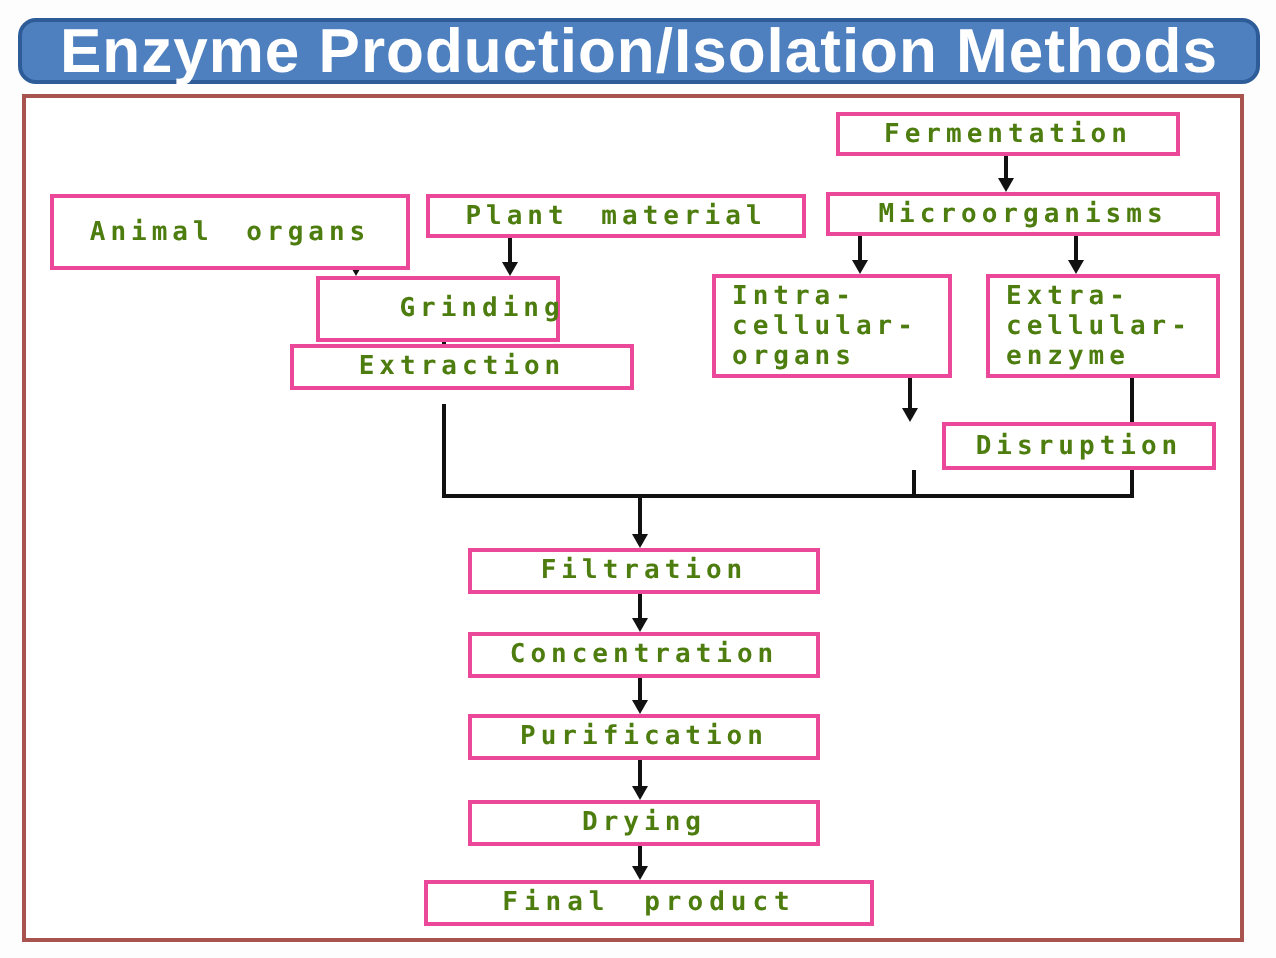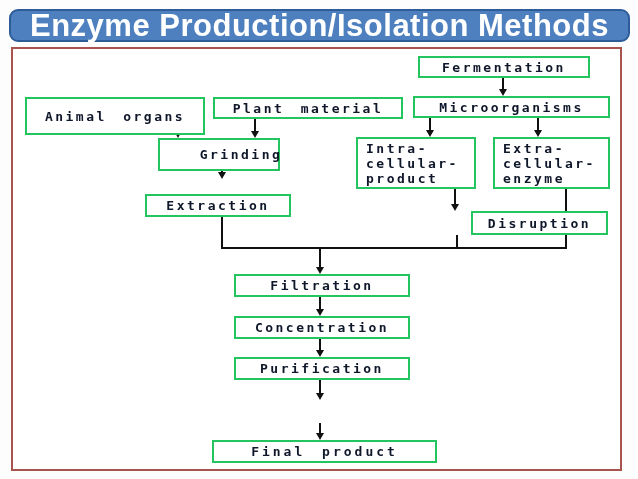--- a/index.html
+++ b/index.html
@@ -32,39 +32,39 @@
     position:absolute;left:11px;top:47px;width:611px;height:424px;
     box-sizing:border-box;
     background:#ffffff;
     border:2px solid #a9534e;
   }
   
   .node{
     position:absolute;
     box-sizing:border-box;
     background:#ffffff;
-    border:2px solid #22c55e;
-    color:#0f172a;
+    border:2px solid #ec4899;
+    color:#4d7c0f;
     font-weight:bold;
     font-size:13px;
     letter-spacing:2.5px;
     word-spacing:6px;
     display:flex;align-items:center;justify-content:center;
     white-space:pre-line;
     line-height:15px;
     z-index:2;
   }
   .n-fermentation {left:418px;top:56px; width:172px;height:22px;}
   .n-animal       {left:25px; top:97px; width:180px;height:38px;}
   .n-plant        {left:213px;top:97px; width:190px;height:22px;}
   .n-micro        {left:413px;top:96px; width:197px;height:22px;}
   .n-grinding     {left:158px;top:138px;width:122px;height:33px;padding-left:44px;}
   .n-intra        {left:356px;top:137px;width:120px;height:52px;justify-content:flex-start;padding-left:8px;text-align:left;}
   .n-extra        {left:493px;top:137px;width:117px;height:52px;justify-content:flex-start;padding-left:8px;text-align:left;}
-  .n-extraction   {left:145px;top:194px;width:146px;height:23px;}
+  .n-extraction   {left:145px;top:172px;width:172px;height:23px;}
   .n-disruption   {left:431px;top:211px;width:137px;height:24px;margin-left:40px;}
   .n-filtration   {left:234px;top:274px;width:176px;height:23px;}
   .n-concentration{left:234px;top:316px;width:176px;height:23px;}
   .n-purification {left:234px;top:357px;width:176px;height:23px;}
   .n-drying       {left:234px;top:400px;width:176px;height:23px;}
   .n-final        {left:212px;top:440px;width:225px;height:23px;letter-spacing:3px;text-align:center;}
   
   .arrow{position:absolute;width:2px;background:#111;z-index:1;}
   .arrow::after{
     content:"";position:absolute;left:-3.5px;bottom:-7px;
@@ -100,29 +100,30 @@
 
   <div class="frame"></div>
 
   <div class="node n-fermentation">Fermentation</div>
   <div class="node n-animal">Animal organs</div>
   <div class="node n-plant">Plant material</div>
   <div class="node n-micro">Microorganisms</div>
   <div class="node n-grinding">Grinding</div>
   <div class="node n-intra">Intra-
 cellular-
-product</div>
+organs</div>
   <div class="node n-extra">Extra-
 cellular-
 enzyme</div>
   <div class="node n-extraction">Extraction</div>
   <div class="node n-disruption">Disruption</div>
   <div class="node n-filtration">Filtration</div>
   <div class="node n-purification">Purification</div>
   <div class="node n-concentration">Concentration</div>
+  <div class="node n-drying">Drying</div>
   <div class="node n-final">Final product</div>
 
   <div class="arrow a-ferm-micro"></div>
   <div class="arrow a-animal-grind"></div>
   <div class="arrow a-plant-grind"></div>
   <div class="arrow a-micro-intra"></div>
   <div class="arrow a-micro-extra"></div>
   <div class="arrow a-grind-extr"></div>
   <div class="arrow a-intra-disr"></div>
   <div class="arrow a-join-filt"></div>

